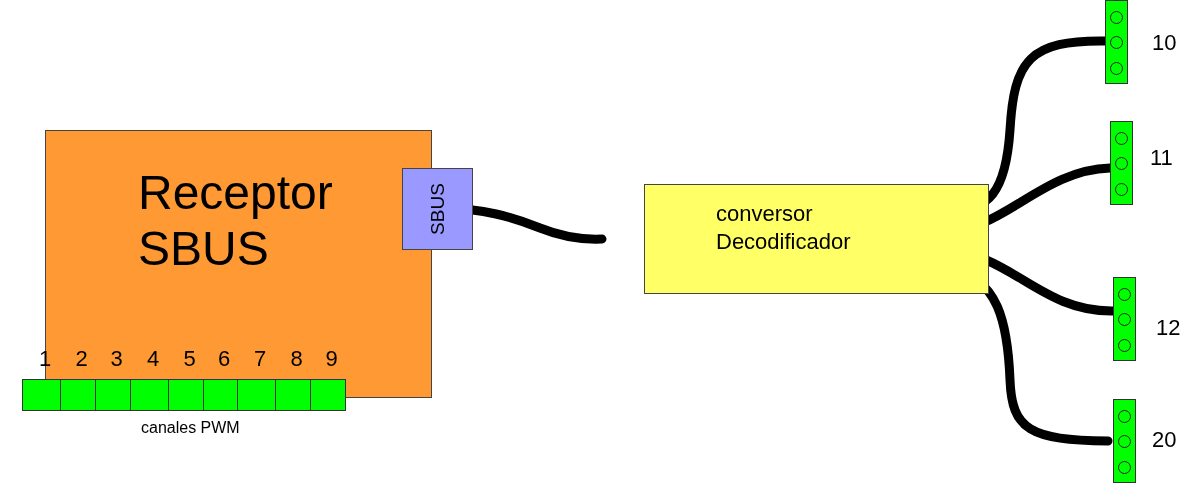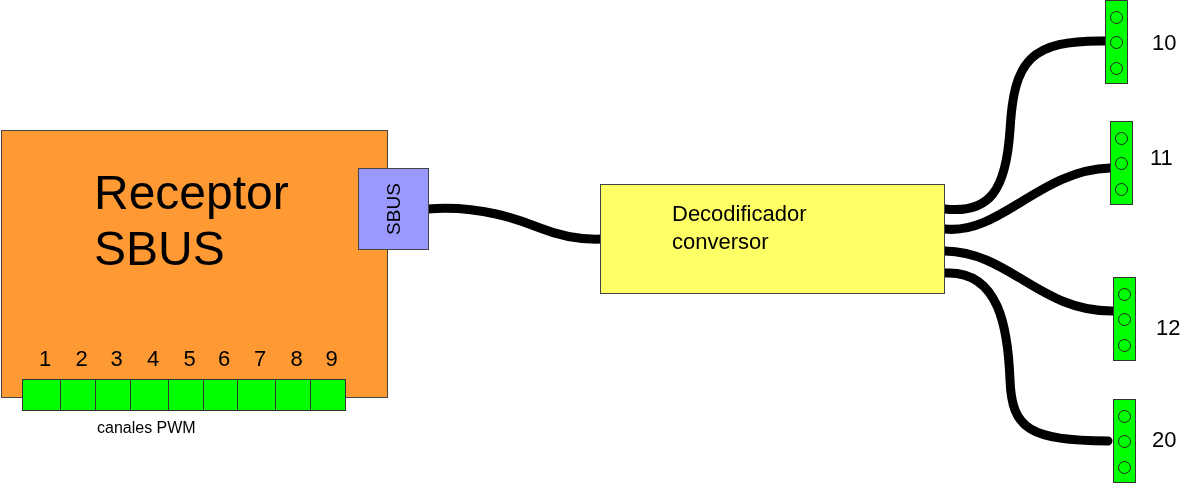--- a/index.html
+++ b/index.html
@@ -1,18 +1,18 @@
 <!DOCTYPE html>
 <html><head>
   <meta charset="utf-8">
   <style>
     html, body { margin: 0; padding: 0; background: #ffffff; }
     body { width: 1181px; height: 484px; position: relative; overflow: hidden;
            font-family: "Liberation Sans", sans-serif; color: #000; }
-    .abs { position: absolute; box-sizing: border-box; }
+    .abs { position: absolute; box-sizing: border-box; margin-left: 44px; }
     #receiver { left: 1px; top: 130px; width: 387px; height: 268px;
                 background: #ff9933; border: 1px solid #444; }
     #receiver-title { left: 94px; top: 165px; font-size: 48px; line-height: 56px; }
     #sbus-port { left: 358px; top: 168px; width: 71px; height: 82px;
                  background: #9999ff; border: 1px solid #444; }
     #sbus-port-label { position: absolute; left: 50%; top: 50%;
                        transform: translate(-50%, -50%) rotate(-90deg);
                        font-size: 19px; white-space: nowrap; }
     .ch-num { position: absolute; top: 346px; font-size: 22px; width: 36px; text-align: center; }
     .ch-box { position: absolute; top: 379px; height: 32px; background: #00ff00;
@@ -66,22 +66,22 @@
     <div class="ch-num" style="left: 242px;">7</div>
     <div class="ch-box" style="left: 275px; width: 36px;"></div>
     <div class="ch-num" style="left: 278.5px;">8</div>
     <div class="ch-box" style="left: 310px; width: 36px;"></div>
     <div class="ch-num" style="left: 313.5px;">9</div>
   </div>
 <div id="ch-caption" class="abs">canales PWM</div>
 
 <div id="decoder" class="abs"></div>
 <div id="decoder-text" class="abs">
+  <div>conversor</div>
   <div>Decodificador</div>
-  <div>conversor</div>
 </div>
 
 <div id="outputs">
     <div class="header" style="left: 1105px; top: 0px;">
       <div class="pin" style="top: 10px;"></div>
       <div class="pin" style="top: 35px;"></div>
       <div class="pin" style="top: 61px;"></div>
     </div>
     <div class="out-label" style="left: 1152px; top: 30px;">10</div>
     <div class="header" style="left: 1110px; top: 121px;">

